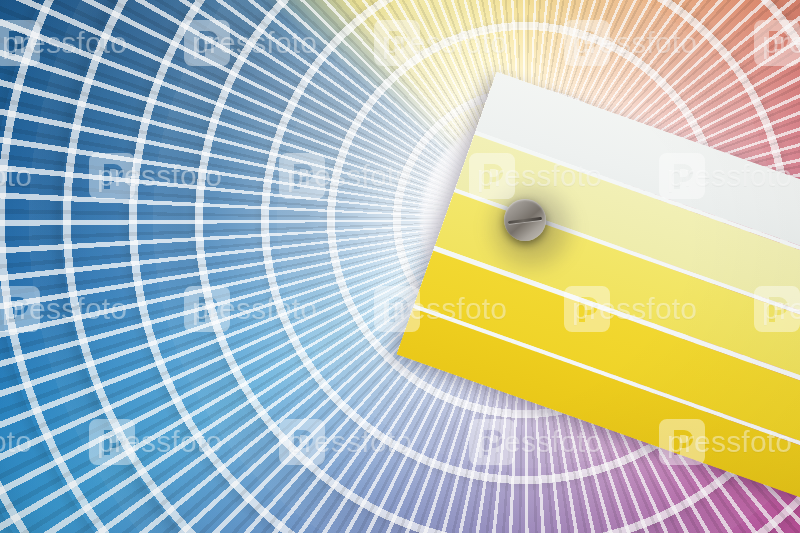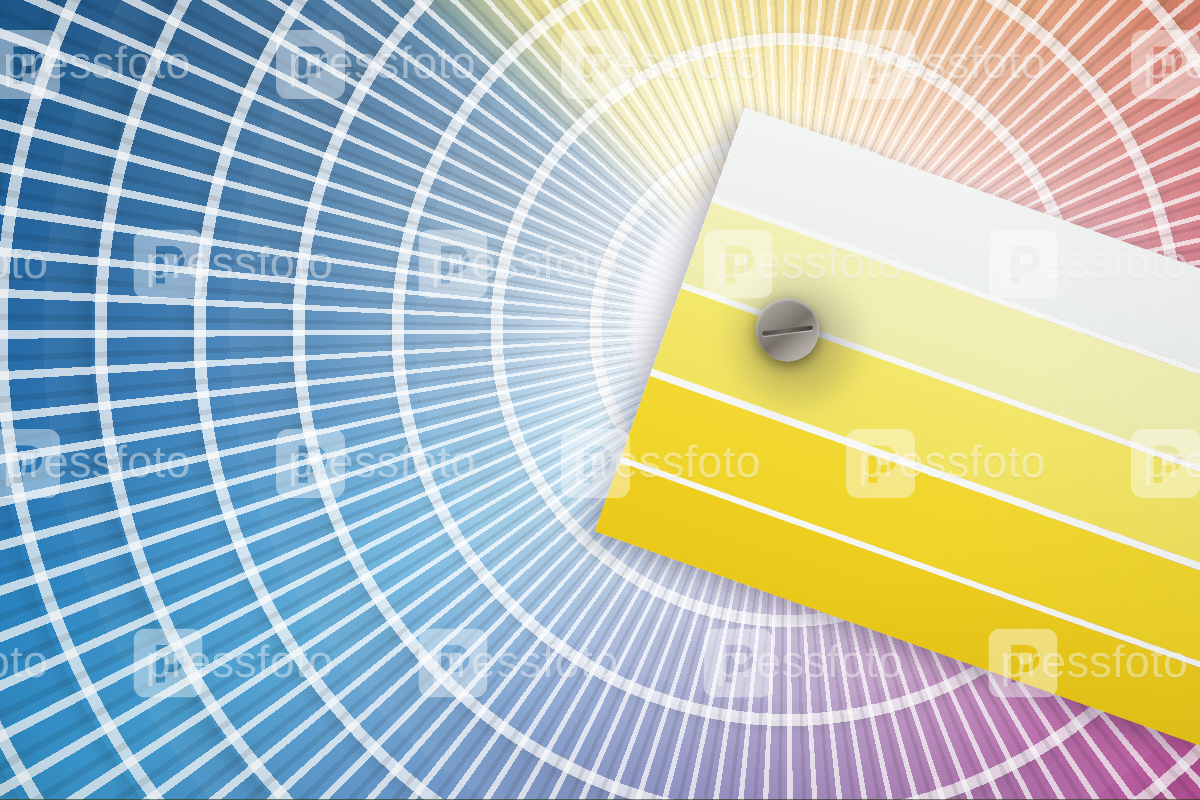--- a/index.html
+++ b/index.html
@@ -3,21 +3,21 @@
 <meta charset="utf-8">
 <title>pressfoto color swatch fan</title>
 <style>
   html,body{margin:0;padding:0;background:#000;}
   body{font-family:"Liberation Sans",sans-serif;}
 
   #stage{
     position:relative;
     width:800px;height:533px;
     overflow:hidden;
-    background:#4d7c0f;
+    background:#0f172a;
   }
 
   
   #photo{position:absolute;inset:0;overflow:hidden;}
 
   
   .fan{
     position:absolute;
     left:var(--px);top:var(--py);
     width:var(--d);height:var(--d);

